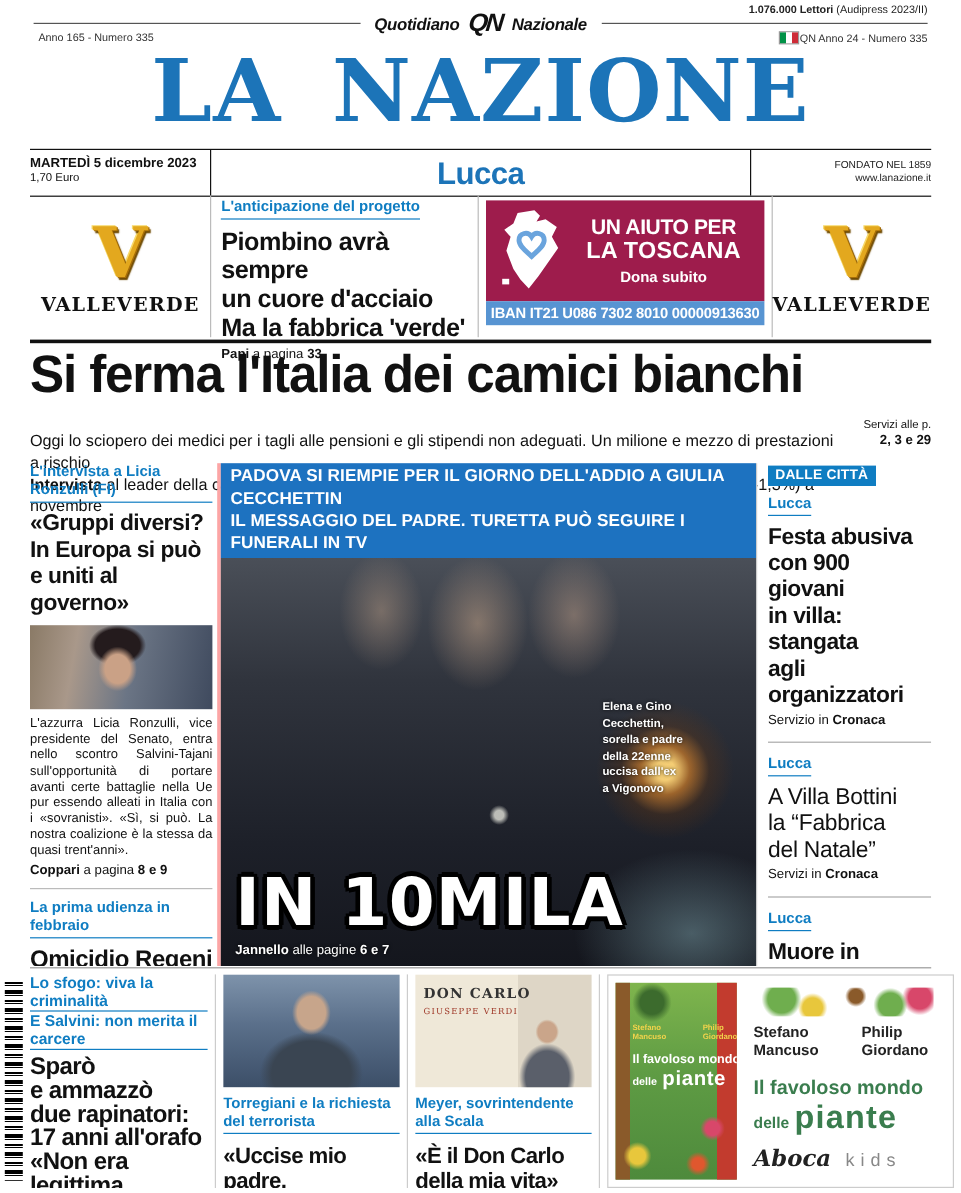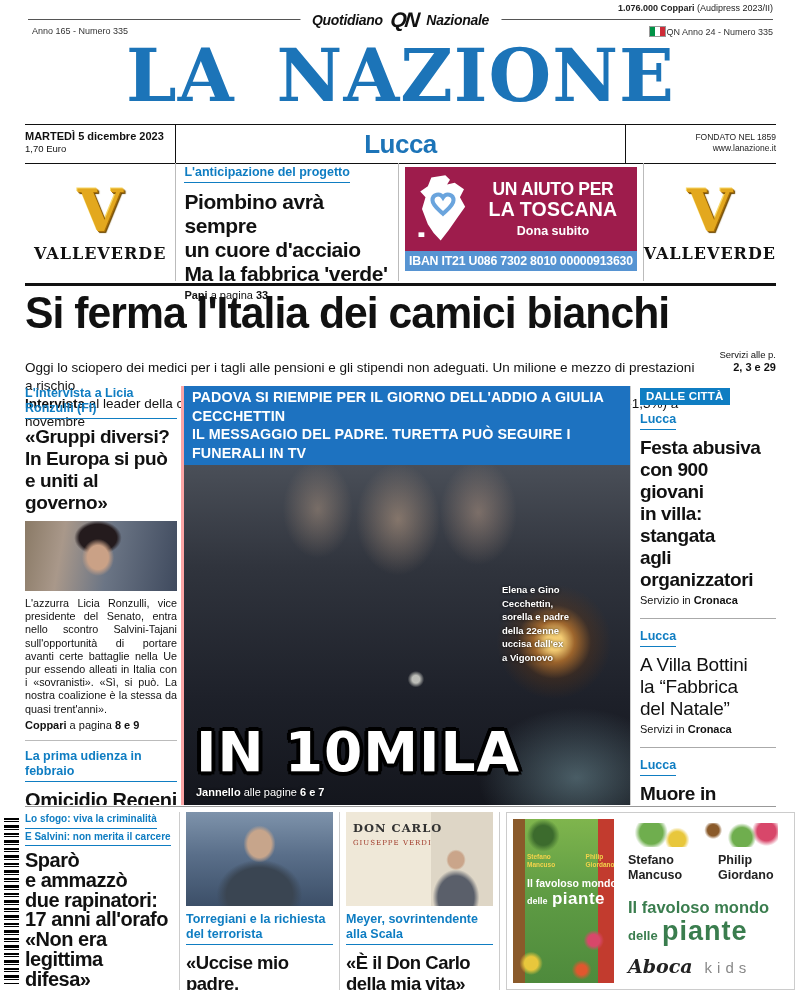--- a/index.html
+++ b/index.html
@@ -101,21 +101,21 @@
   .rc-hl.light{font-weight:400;letter-spacing:-0.2px;}
   .rc-div{border-top:1px solid #aaa;margin:12px 0 10px;}
 
   
   .bot-rule{position:absolute;top:806px;left:25px;right:25px;border-top:1px solid #999;}
   .barcode{position:absolute;left:4px;top:818px;width:15px;height:166px;background:
     repeating-linear-gradient(180deg,#000 0 2px,#fff 2px 3px,#000 3px 4px,#fff 4px 7px,#000 7px 10px,#fff 10px 11px,#000 11px 12px,#fff 12px 15px);}
   .bottomrow{position:absolute;top:812px;left:25px;right:6px;bottom:4px;display:flex;}
   .bcell{padding-right:6px;border-right:1px solid #ccc;margin-right:6px;overflow:hidden;}
   .c1{width:148px;}
-  .c1 .kicker2 span{display:block;color:#0f7dc2;font-weight:700;font-size:10px;line-height:14.5px;border-bottom:1px solid #0f7dc2;width:fit-content;padding-bottom:1px;margin-bottom:1px;}
+  .c1 .kicker2 span{display:block;color:#0f7dc2;font-weight:700;font-size:13px;line-height:14.5px;border-bottom:1px solid #0f7dc2;width:fit-content;padding-bottom:1px;margin-bottom:1px;}
   .c1 .hl{margin-top:5px;font-size:20px;line-height:19.8px;font-weight:800;letter-spacing:-0.5px;}
   .c2,.c3{width:147px;}
   .bphoto{height:94px;margin-bottom:6px;position:relative;overflow:hidden;}
   .ph-battisti{background:
     radial-gradient(ellipse 26px 30px at 50% 34%, #c7a58b 0 45%, rgba(0,0,0,0) 62%),
     radial-gradient(ellipse 55px 45px at 50% 88%, #3a4552 0 60%, rgba(0,0,0,0) 78%),
     linear-gradient(180deg,#7e93ab 0%,#5a6f8a 45%,#3c4f68 100%);}
   .ph-scala{background:linear-gradient(90deg,#efe8d8 0 58%,#ded6c6 58% 100%);}
   .ph-scala .fig{position:absolute;right:6px;bottom:-8px;width:62px;height:66px;background:
     radial-gradient(ellipse 14px 15px at 50% 18%, #caa58a 0 55%, rgba(0,0,0,0) 70%),
@@ -156,21 +156,21 @@
   .ad-title2 .big{font-size:27px;letter-spacing:1px;}
   .ad-brand{position:absolute;bottom:6px;left:14px;display:flex;align-items:baseline;gap:12px;}
   .ab-logo{font-family:"DejaVu Serif",serif;font-style:italic;font-weight:700;font-size:19px;color:#222;}
   .ab-kids{font-size:15px;letter-spacing:5px;color:#888;}
 </style>
 </head>
 <body>
 
 <div class="page">
 
-  <div class="readers"><b>1.076.000 Coppari</b><span> (Audipress 2023/II)</span></div>
+  <div class="readers"><b>1.076.000 Lettori</b><span> (Audipress 2023/II)</span></div>
   <div class="topline"></div>
   <div class="qn-center">
     <span class="qn-word">Quotidiano</span>
     <span class="qn-logo">QN</span>
     <span class="qn-word">Nazionale</span>
   </div>
   <div class="ed-left">Anno 165 - Numero 335</div>
   <div class="ed-right">
     <span class="flag">
         <i class="g"></i>

